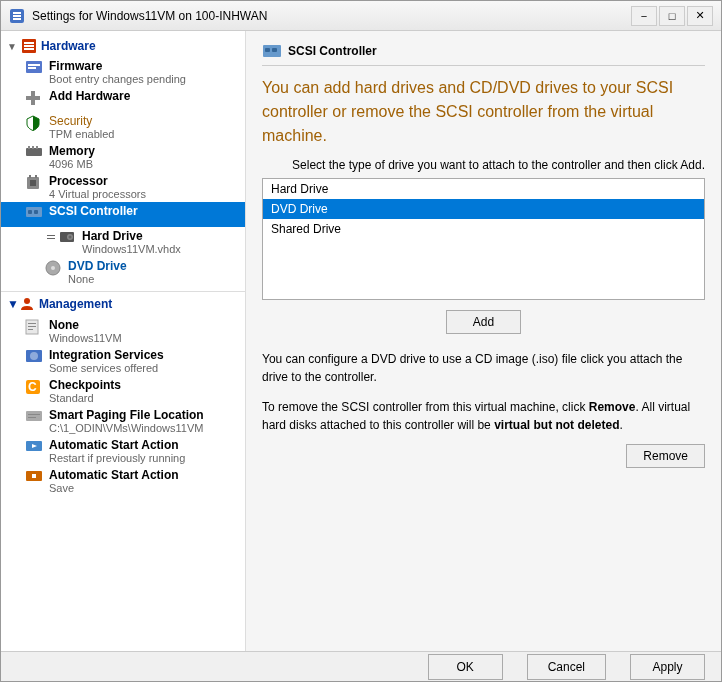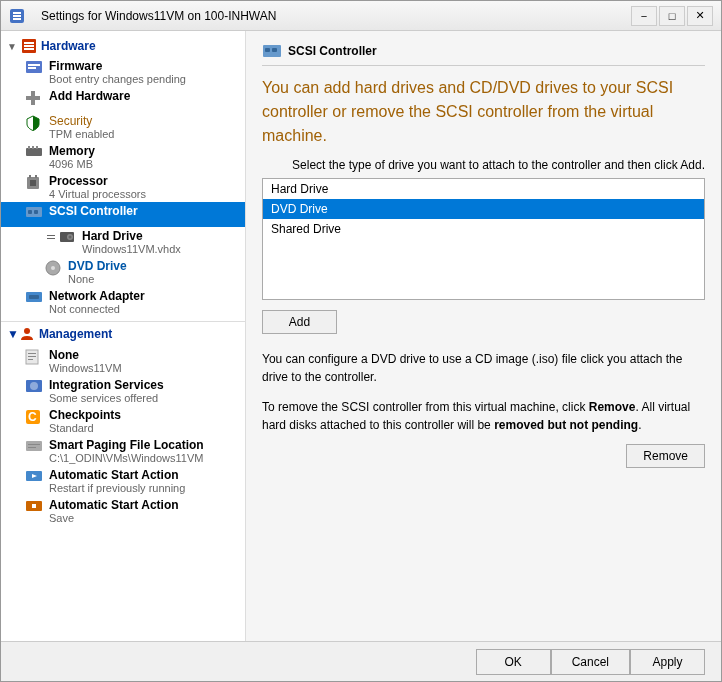--- a/index.html
+++ b/index.html
@@ -1,19 +1,19 @@
 <!DOCTYPE html>
 <html><head>
   <meta charset="utf-8">
   <style>
     * { box-sizing: border-box; margin: 0; padding: 0; font-family: 'Segoe UI', Tahoma, Geneva, Verdana, sans-serif; font-size: 12px; }
     body { background: #f0f0f0; display: flex; justify-content: center; align-items: center; height: 100vh; }
     .window { width: 722px; height: 682px; background: #f0f0f0; border: 1px solid #999; box-shadow: 2px 2px 8px rgba(0,0,0,0.3); display: flex; flex-direction: column; }
     .title-bar { background: linear-gradient(to bottom, #f8f8f8, #e8e8e8); border-bottom: 1px solid #ccc; padding: 6px 8px; display: flex; align-items: center; justify-content: space-between; height: 30px; }
-    .title-bar-left { display: flex; align-items: center; gap: 16px; }
+    .title-bar-left { display: flex; align-items: center; gap: 7px; }
     .title-text { font-size: 12px; color: #000; }
     .title-controls { display: flex; gap: 2px; }
     .title-btn { width: 26px; height: 20px; border: 1px solid #ccc; background: #f0f0f0; cursor: pointer; display: flex; align-items: center; justify-content: center; font-size: 11px; }
     .content { display: flex; flex: 1; overflow: hidden; }
     .sidebar { width: 245px; background: #fff; border-right: 1px solid #ddd; overflow-y: auto; padding: 4px 0; }
     .sidebar-section-header { display: flex; align-items: center; padding: 3px 6px; cursor: pointer; font-weight: bold; font-size: 12px; color: #003399; }
     .sidebar-section-header .expand-icon { margin-right: 4px; font-size: 10px; color: #666; }
     .sidebar-item { display: flex; align-items: flex-start; padding: 2px 8px 2px 24px; cursor: pointer; }
     .sidebar-item.selected { background: #0078d7; color: white; }
     .sidebar-item.selected .item-main { color: white; }
@@ -25,27 +25,27 @@
     .sub-item { padding: 2px 8px 2px 44px; cursor: pointer; }
     .sub-item .item-main { font-weight: normal; }
     .management-header { display: flex; align-items: center; padding: 4px 6px; font-weight: bold; font-size: 12px; color: #003399; border-top: 1px solid #ddd; margin-top: 4px; }
     .main-panel { flex: 1; padding: 12px 16px; overflow-y: auto; background: #f5f5f5; }
     .panel-title { font-size: 13px; font-weight: bold; color: #000; margin-bottom: 10px; padding-bottom: 6px; border-bottom: 1px solid #ccc; display: flex; align-items: center; gap: 6px; }
     .panel-desc { font-size: 16px; color: #a16207; line-height: 1.5; margin-bottom: 10px; }
     .panel-select-label { font-size: 12px; color: #000; margin-bottom: 6px; text-align: right; }
     .drive-list { border: 1px solid #aaa; background: #fff; margin-bottom: 10px; }
     .drive-list-item { padding: 3px 8px; cursor: pointer; font-size: 12px; }
     .drive-list-item.selected { background: #0078d7; color: white; }
-    .add-btn-row { display: flex; justify-content: flex-start; margin-bottom: 16px; }
+    .add-btn-row { display: flex; justify-content: center; margin-bottom: 16px; }
     .btn { padding: 4px 16px; border: 1px solid #aaa; background: #f0f0f0; cursor: pointer; font-size: 12px; min-width: 75px; }
     .dvd-info { font-size: 12px; color: #000; line-height: 1.5; margin-bottom: 12px; }
     .remove-info { font-size: 12px; color: #000; line-height: 1.5; margin-bottom: 10px; }
     .remove-btn-row { display: flex; justify-content: flex-end; margin-bottom: 10px; }
     .watermark { display: flex; justify-content: center; align-items: center; height: 120px; margin-top: 10px; }
-    .footer { border-top: 1px solid #ccc; padding: 8px 16px; display: flex; justify-content: flex-end; gap: 0; background: #f0f0f0; height: 40px; align-items: center; }
+    .footer { border-top: 1px solid #ccc; padding: 8px 16px; display: flex; justify-content: flex-end; gap: 24px; background: #f0f0f0; height: 30px; align-items: center; }
     .footer-btn { padding: 5px 20px; border: 1px solid #aaa; background: #f0f0f0; cursor: pointer; font-size: 12px; min-width: 75px; }
   </style>
 </head>
 <body>
 
 <div class="window">
 
   <div class="title-bar">
     <div class="title-bar-left">
       <svg width="16" height="16" viewBox="0 0 16 16">
@@ -188,32 +188,20 @@
                 <circle cx="8" cy="8" r="2" fill="#ddd"></circle>
               </svg>
           </div>
           <div class="item-content">
             <span class="item-main" style="font-weight:600;color:#0057a8;">DVD Drive</span>
             <span class="item-sub">None</span>
           </div>
         </div>
       </div>
 
-      <div class="sidebar-item">
-        <div class="item-icon">
-          <svg width="18" height="14">
-              <rect x="1" y="2" width="16" height="10" fill="#4488cc" rx="1"></rect>
-              <rect x="4" y="5" width="10" height="4" fill="#336699" rx="1"></rect>
-            </svg>
-        </div>
-        <div class="item-content">
-          <span class="item-main">Network Adapter</span>
-          <span class="item-sub">Not connected</span>
-        </div>
-      </div>
 
       <div class="management-header">
         <span class="expand-icon">▼</span>
         <svg width="16" height="16" style="margin-right:4px">
           <circle cx="8" cy="5" r="3" fill="#cc3300"></circle>
           <path d="M2 14 Q2 10 8 10 Q14 10 14 14" fill="#cc3300"></path>
         </svg>
         <span>Management</span>
       </div>
 
@@ -328,21 +316,21 @@
         <div style="height:60px;"></div>
       </div>
 
       <div class="add-btn-row">
         <button class="btn">Add</button>
       </div>
 
       <p class="dvd-info">You can configure a DVD drive to use a CD image (.iso) file click you attach the drive to the controller.</p>
 
       <p class="remove-info">
-        <span>To remove the SCSI controller from this virtual machine, click </span><span style="font-weight:bold;">Remove</span><span>. All virtual hard disks attached to this controller will be </span><span style="font-weight:bold;">removed but not pending</span><span>.</span>
+        <span>To remove the SCSI controller from this virtual machine, click </span><span style="font-weight:bold;">Remove</span><span>. All virtual hard disks attached to this controller will be </span><span style="font-weight:bold;">virtual but not deleted</span><span>.</span>
       </p>
 
       <div class="remove-btn-row">
         <button class="btn">Remove</button>
       </div>
 
     </div>
   </div>
 
   <div class="footer">

